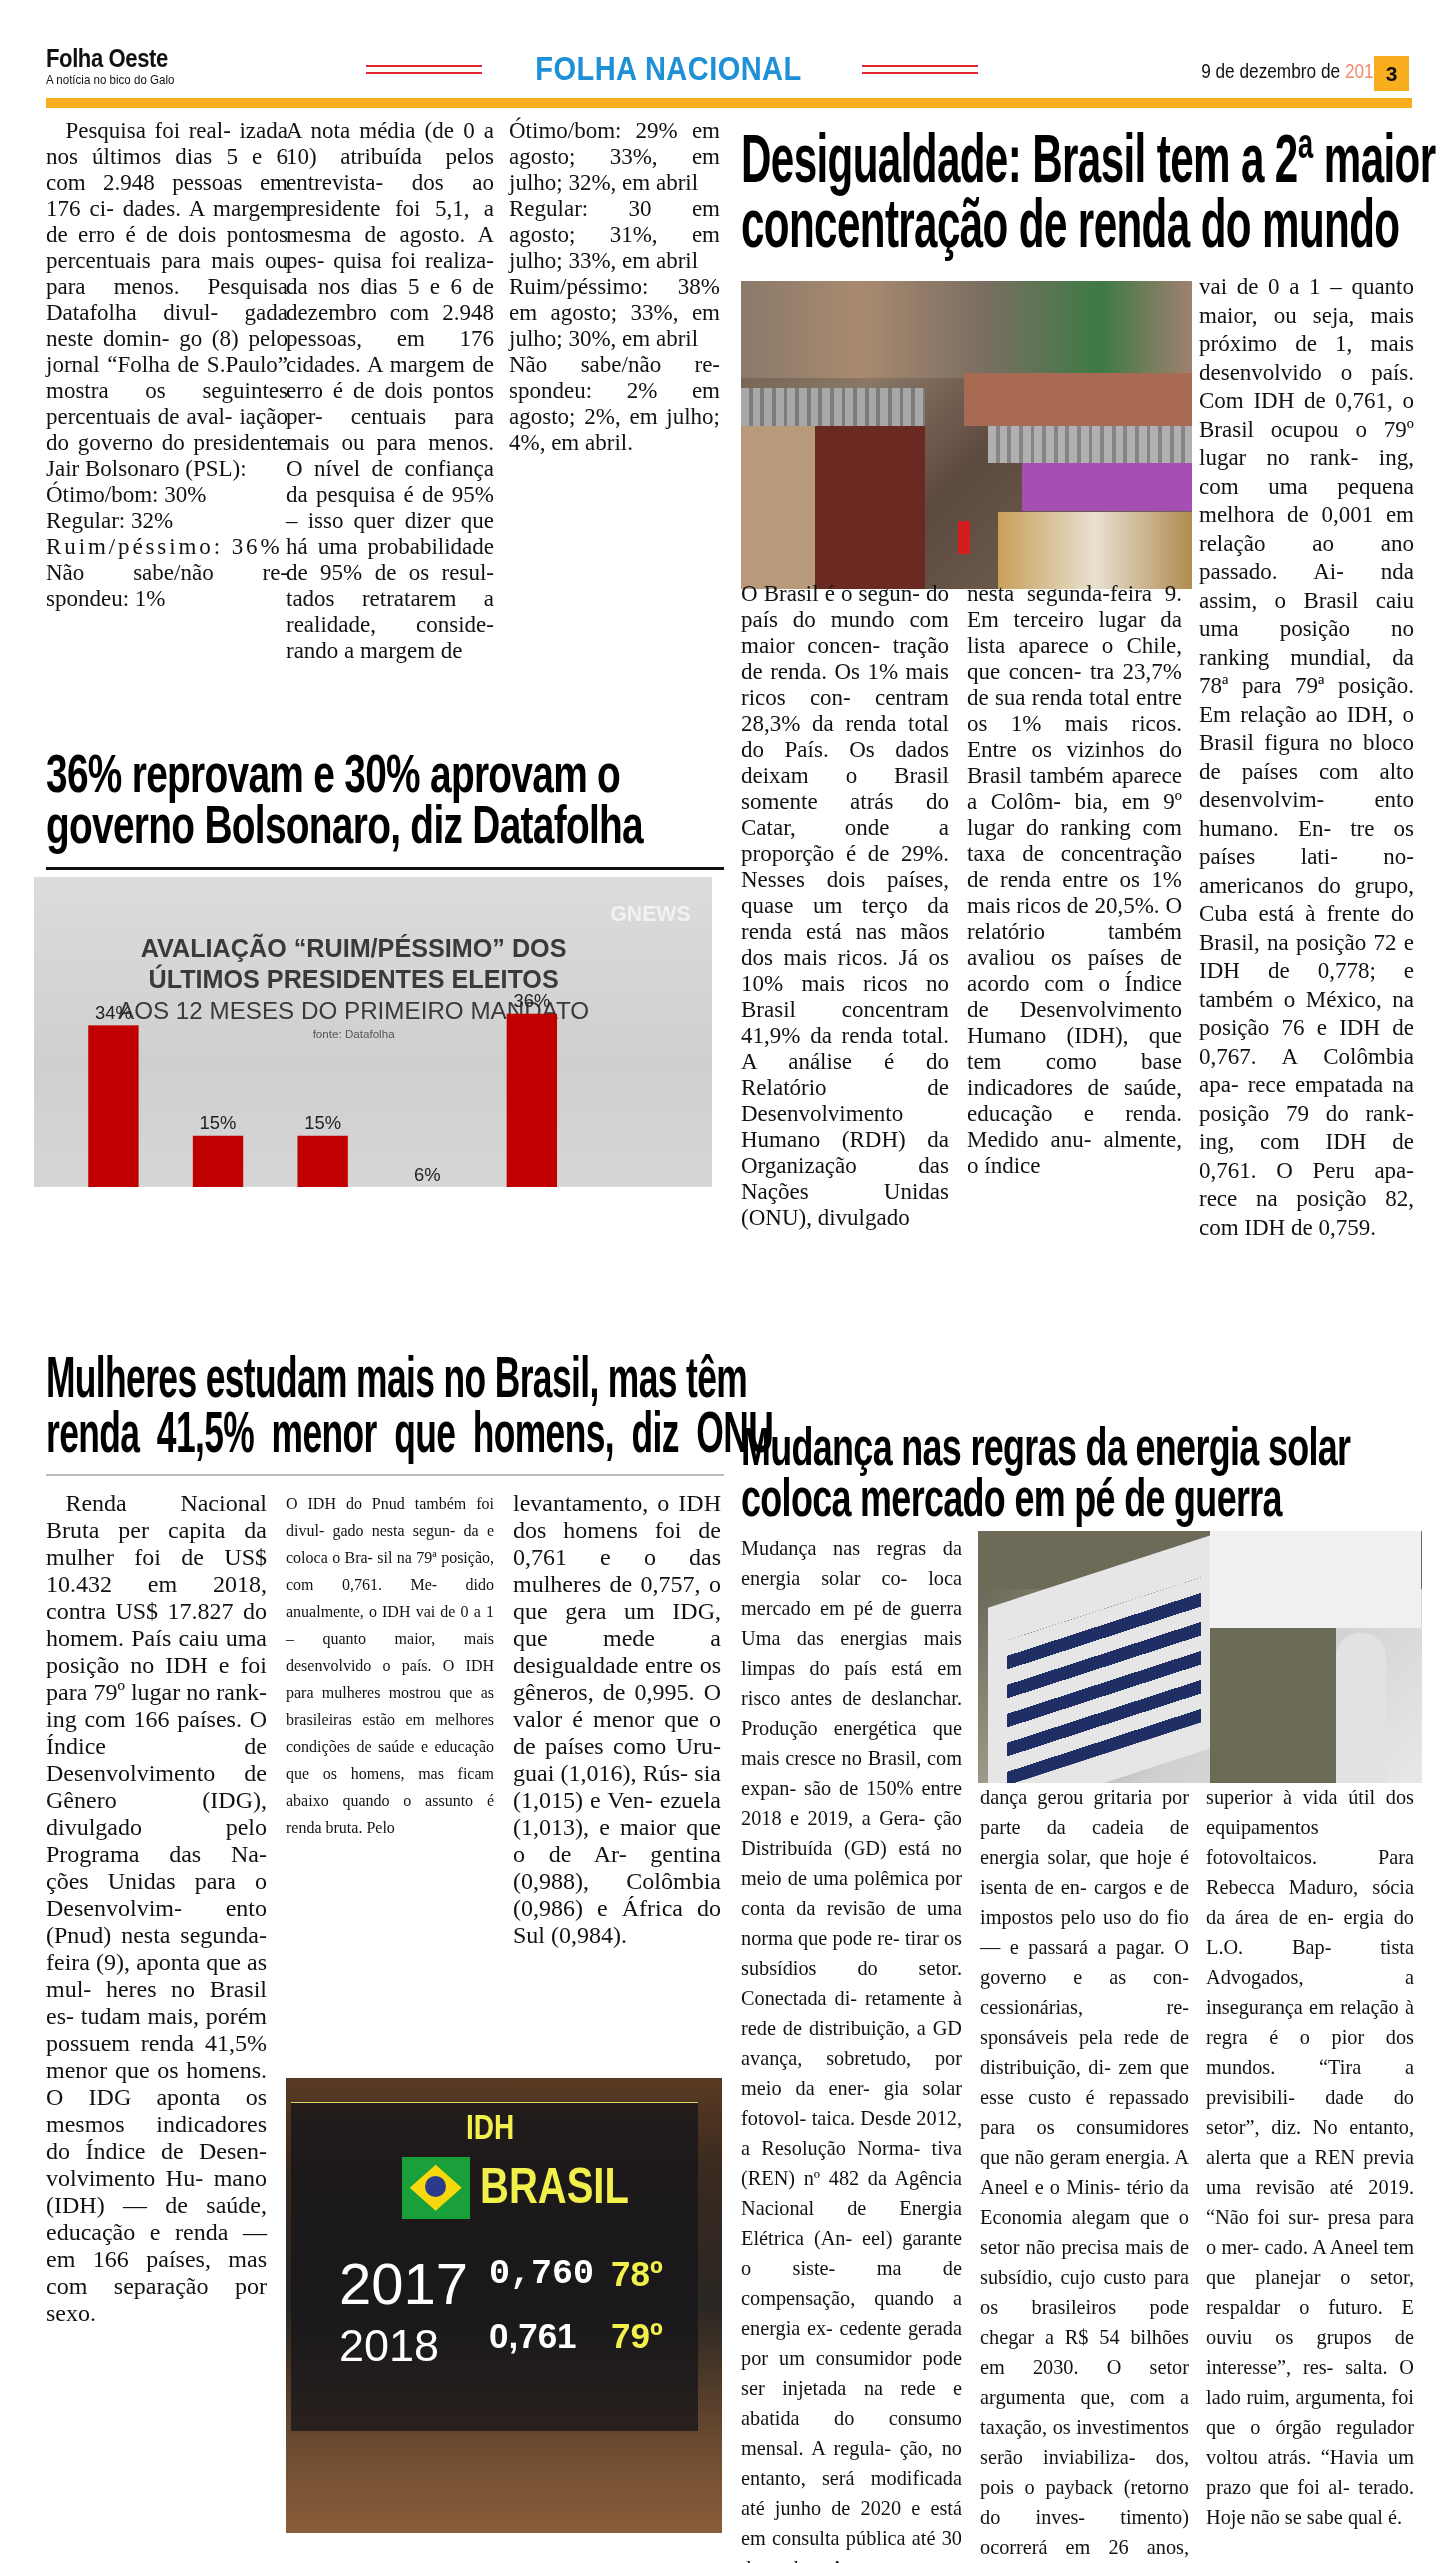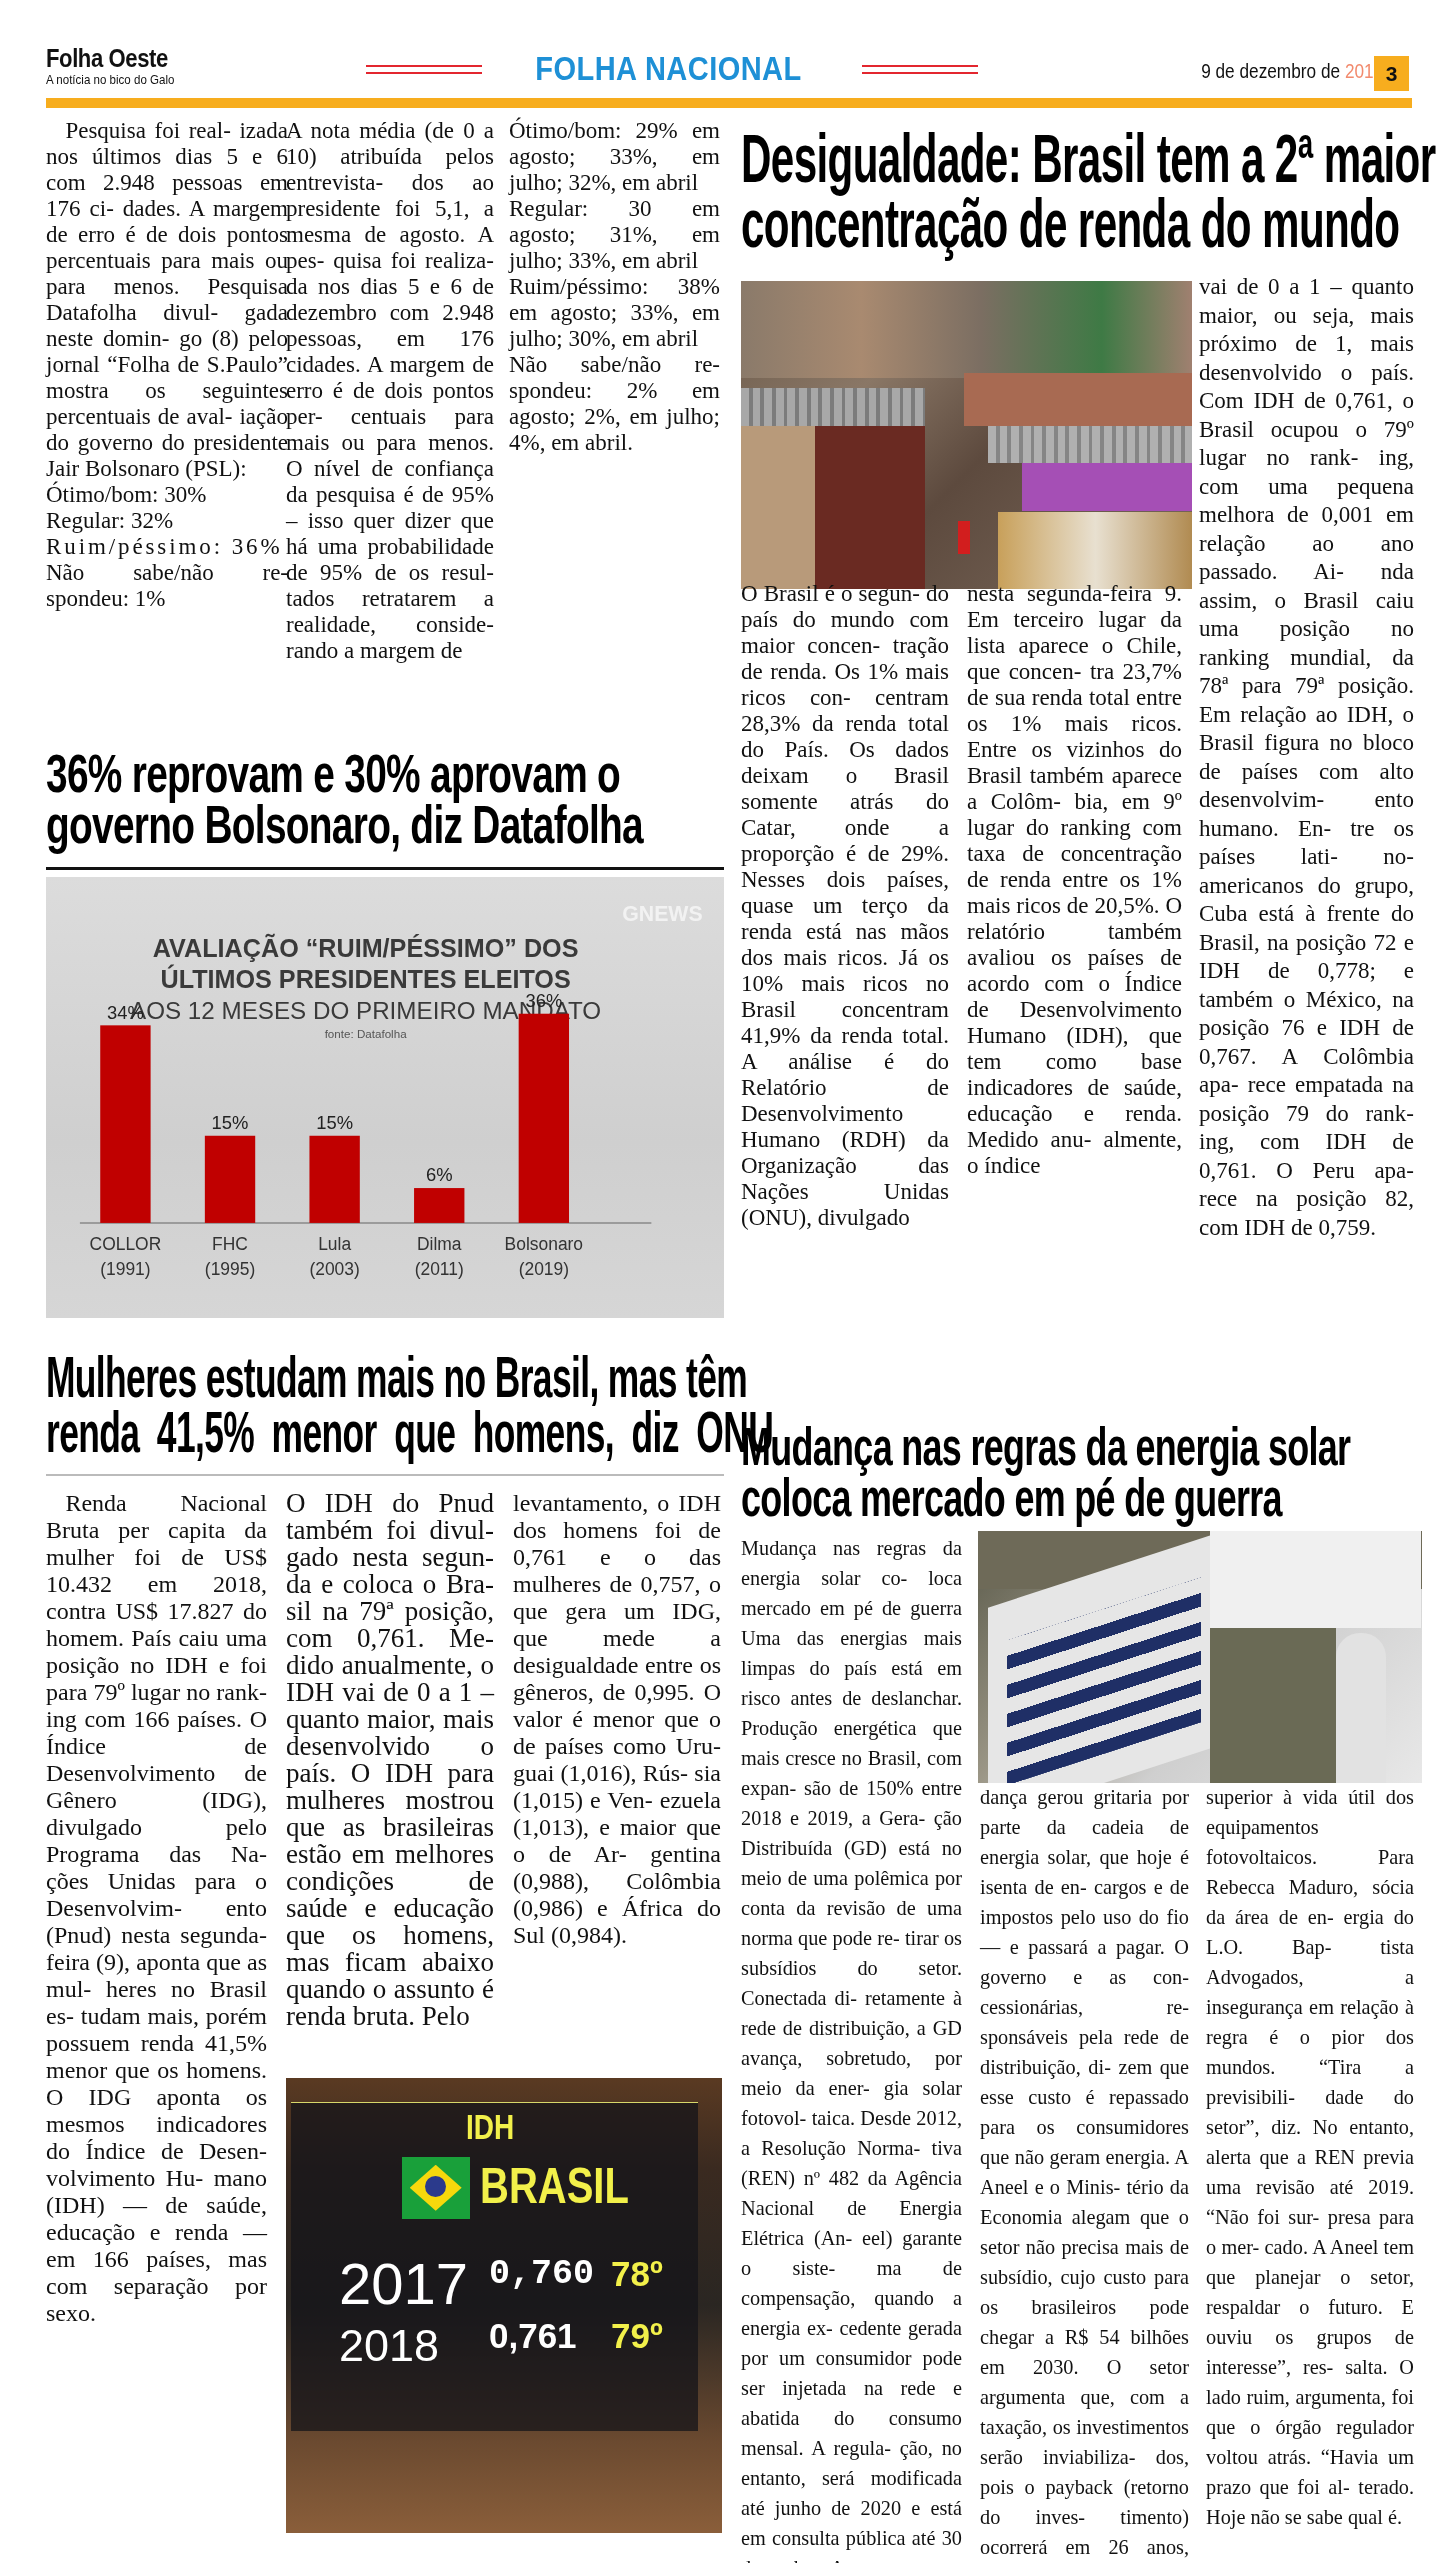--- a/index.html
+++ b/index.html
@@ -18,21 +18,21 @@
 .orange-bar{left:46px;top:98px;width:1366px;height:9.7px;background:#f7ad1e}
 
 .col{font-size:23px;line-height:26px;text-align:justify;hyphens:manual}
 .col p{margin:0}
 .indent{text-indent:19.4px}
 .col.garamond{font-size:25px;line-height:28px}
 .col.small{font-size:20.3px;line-height:30px}
 .headline{font-family:"Liberation Sans",sans-serif;font-weight:bold;color:#000;line-height:0.95;letter-spacing:-1px;transform-origin:left top;white-space:nowrap}
 .rule{height:2.9px;background:#111}
 
-.chart{left:46px;top:877px;width:678px;height:441px;background:linear-gradient(180deg,#dcdcdc 0%,#cfcfcf 60%,#d6d6d6 100%);overflow:hidden}
+.chart{left:34px;top:877px;width:678px;height:310px;background:linear-gradient(180deg,#dcdcdc 0%,#cfcfcf 60%,#d6d6d6 100%);overflow:hidden}
 .chart svg{display:block}
 
 .photo{overflow:hidden}
 .favela{left:741px;top:281px;width:451px;height:308px;background:linear-gradient(135deg,#6b5a4a 0%,#8a7766 30%,#5d4a3e 55%,#7b6a5c 100%)}
 .solar{left:978px;top:1531px;width:444px;height:252px;background:linear-gradient(135deg,#5a5a4a 0%,#9a9585 35%,#cfcfcf 60%,#e8e8e8 100%)}
 .idh{left:286px;top:2078px;width:436px;height:455px;background:linear-gradient(180deg,#5a3a22 0%,#3a2a20 20%,#2a2622 50%,#6b4a30 80%,#8a5e3a 100%)}
 </style>
 </head>
 <body>
 
@@ -105,21 +105,21 @@
 
 <div class="abs headline" style="left:46px;top:1349px;font-size:58px;transform:scaleX(0.61)">
   <div>Mulheres estudam mais no Brasil, mas têm</div>
   <div style="word-spacing:13.6px">renda 41,5% menor que homens, diz ONU</div>
 </div>
 <div class="abs rule" style="left:46px;top:1474px;width:678px;height:1.9px;background:#bbb"></div>
 
 <div class="abs col" style="left:46px;top:1490px;width:221px;font-size:24px;line-height:27px">
   <p class="indent">Renda Nacional Bruta per capita da mulher foi de US$ 10.432 em 2018, contra US$ 17.827 do homem. País caiu uma posição no IDH e foi para 79º lugar no rank- ing com 166 países. O Índice de Desenvolvimento de Gênero (IDG), divulgado pelo Programa das Na- ções Unidas para o Desenvolvim- ento (Pnud) nesta segunda-feira (9), aponta que as mul- heres no Brasil es- tudam mais, porém possuem renda 41,5% menor que os homens. O IDG aponta os mesmos indicadores do Índice de Desen- volvimento Hu- mano (IDH) — de saúde, educação e renda — em 166 países, mas com separação por sexo.</p>
 </div>
-<div class="abs col" style="left:286px;top:1490px;width:208px;font-size:27px;line-height:27px">
+<div class="abs col" style="left:286px;top:1490px;width:208px;font-size:16px;line-height:27px">
   <p>O IDH do Pnud também foi divul- gado nesta segun- da e coloca o Bra- sil na 79ª posição, com 0,761. Me- dido anualmente, o IDH vai de 0 a 1 – quanto maior, mais desenvolvido o país. O IDH para mulheres mostrou que as brasileiras estão em melhores condições de saúde e educação que os homens, mas ficam abaixo quando o assunto é renda bruta. Pelo</p>
 </div>
 <div class="abs col" style="left:513px;top:1490px;width:208px;font-size:24px;line-height:27px">
   <p>levantamento, o IDH dos homens foi de 0,761 e o das mulheres de 0,757, o que gera um IDG, que mede a desigualdade entre os gêneros, de 0,995. O valor é menor que o de países como Uru- guai (1,016), Rús- sia (1,015) e Ven- ezuela (1,013), e maior que o de Ar- gentina (0,988), Colômbia (0,986) e África do Sul (0,984).</p>
 </div>
 
 <div class="abs photo idh">
   <div class="abs" style="left:4.8px;top:24px;width:407px;height:329px;background:rgba(20,20,25,0.75);border-top:1.9px solid #d8d86a"></div>
   <div class="abs" style="left:174px;top:29px;font-family:'Liberation Sans',sans-serif;font-weight:bold;font-size:35px;color:#f2f04a;transform:scaleX(0.8)">IDH</div>
   <div class="abs" style="left:116px;top:79px;width:68px;height:62px;background:#19a03a">

